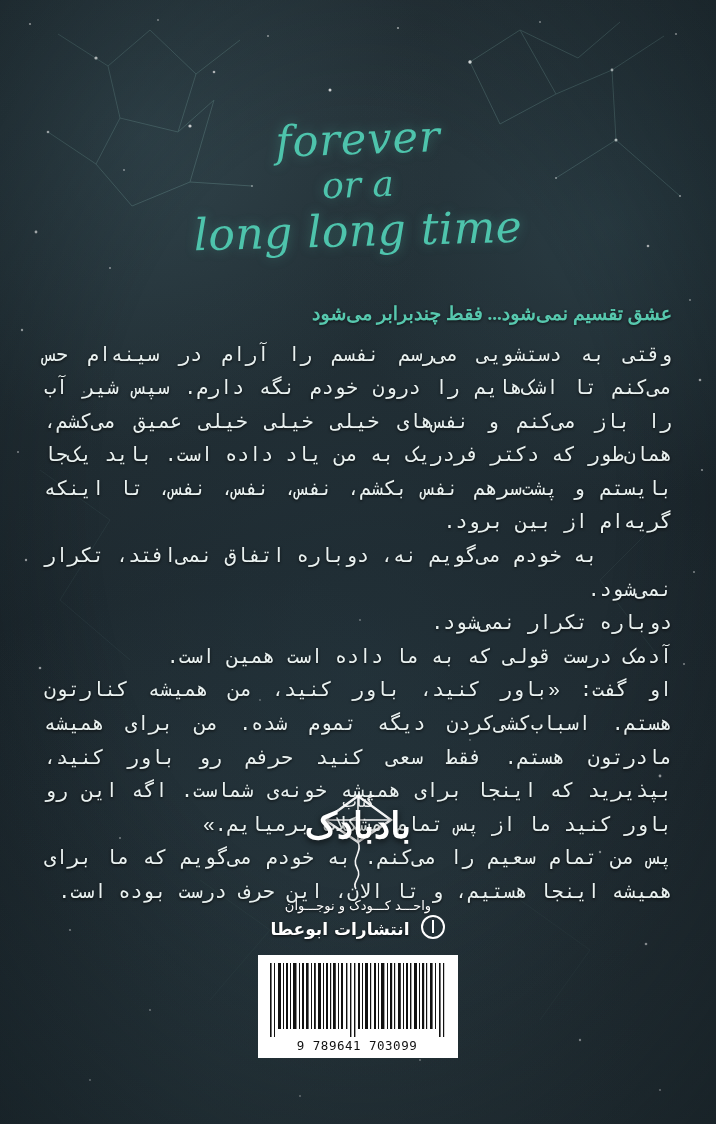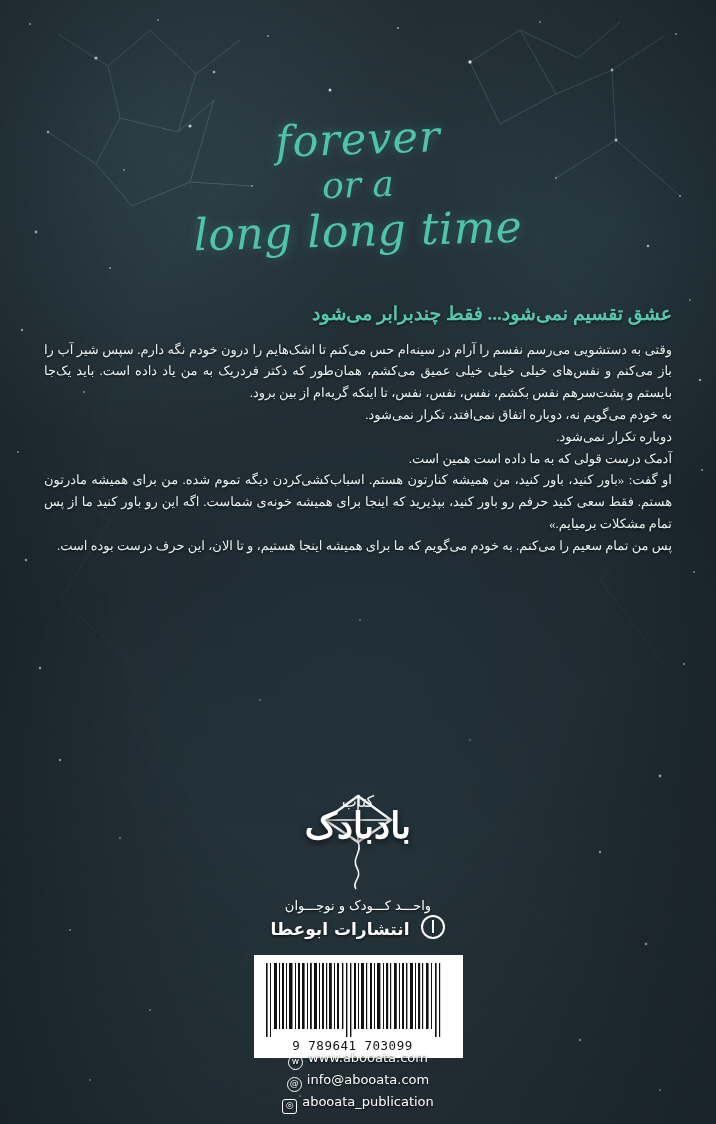--- a/index.html
+++ b/index.html
@@ -92,22 +92,22 @@
     font-family: Liberation Serif, serif;
     font-size: 19px;
     font-weight: bold;
     line-height: 1.5;
     margin: 0 0 10px 0;
     text-shadow: 0 1px 3px rgba(0,0,0,0.6);
   }
   .body-text p {
     margin: 0;
     color: #e9f1f0;
-    font-family: Liberation Serif, serif;
-    font-size: 13px;
+    font-family: Liberation Mono, monospace;
+    font-size: 20px;
     line-height: 1.68;
     text-align: justify;
     text-align-last: right;
     text-shadow: 0 1px 3px rgba(0,0,0,0.75);
   }
   .body-text p.nojust {
     text-align: left;
   }
 
   
@@ -190,21 +190,21 @@
     position: absolute;
     left: 0;
     right: 0;
     top: 955px;
     z-index: 3;
     text-align: center;
   }
   .barcode {
     display: inline-block;
     background: #ffffff;
-    padding: 8px 21px 2px 10px;
+    padding: 8px 12px 2px 10px;
     width: 178px;
   }
   .bars {
     height: 74px;
     width: 100%;
     display: block;
   }
   .isbn {
     color: #111111;
     font-family: "DejaVu Sans Mono", monospace;
@@ -413,25 +413,14 @@
           <rect x="162" y="0" width="2.6" height="66"></rect>
           <rect x="167" y="0" width="1" height="66"></rect>
           <rect x="171" y="0" width="1.6" height="74"></rect>
           <rect x="175" y="0" width="1.2" height="74"></rect>
         </g>
       </svg>
       <div class="isbn">9 789641 703099</div>
     </div>
   </div>
 
-  <div class="contacts">
-    <span class="contact-row">
-      <span class="cicon">w</span><span>www.abooata.com</span>
-    </span>
-    <span class="contact-row">
-      <span class="cicon">@</span><span>info@abooata.com</span>
-    </span>
-    <span class="contact-row">
-      <span class="cicon sq">◎</span><span>abooata_publication</span>
-    </span>
-  </div>
 
 </div>
 
 </body></html>

